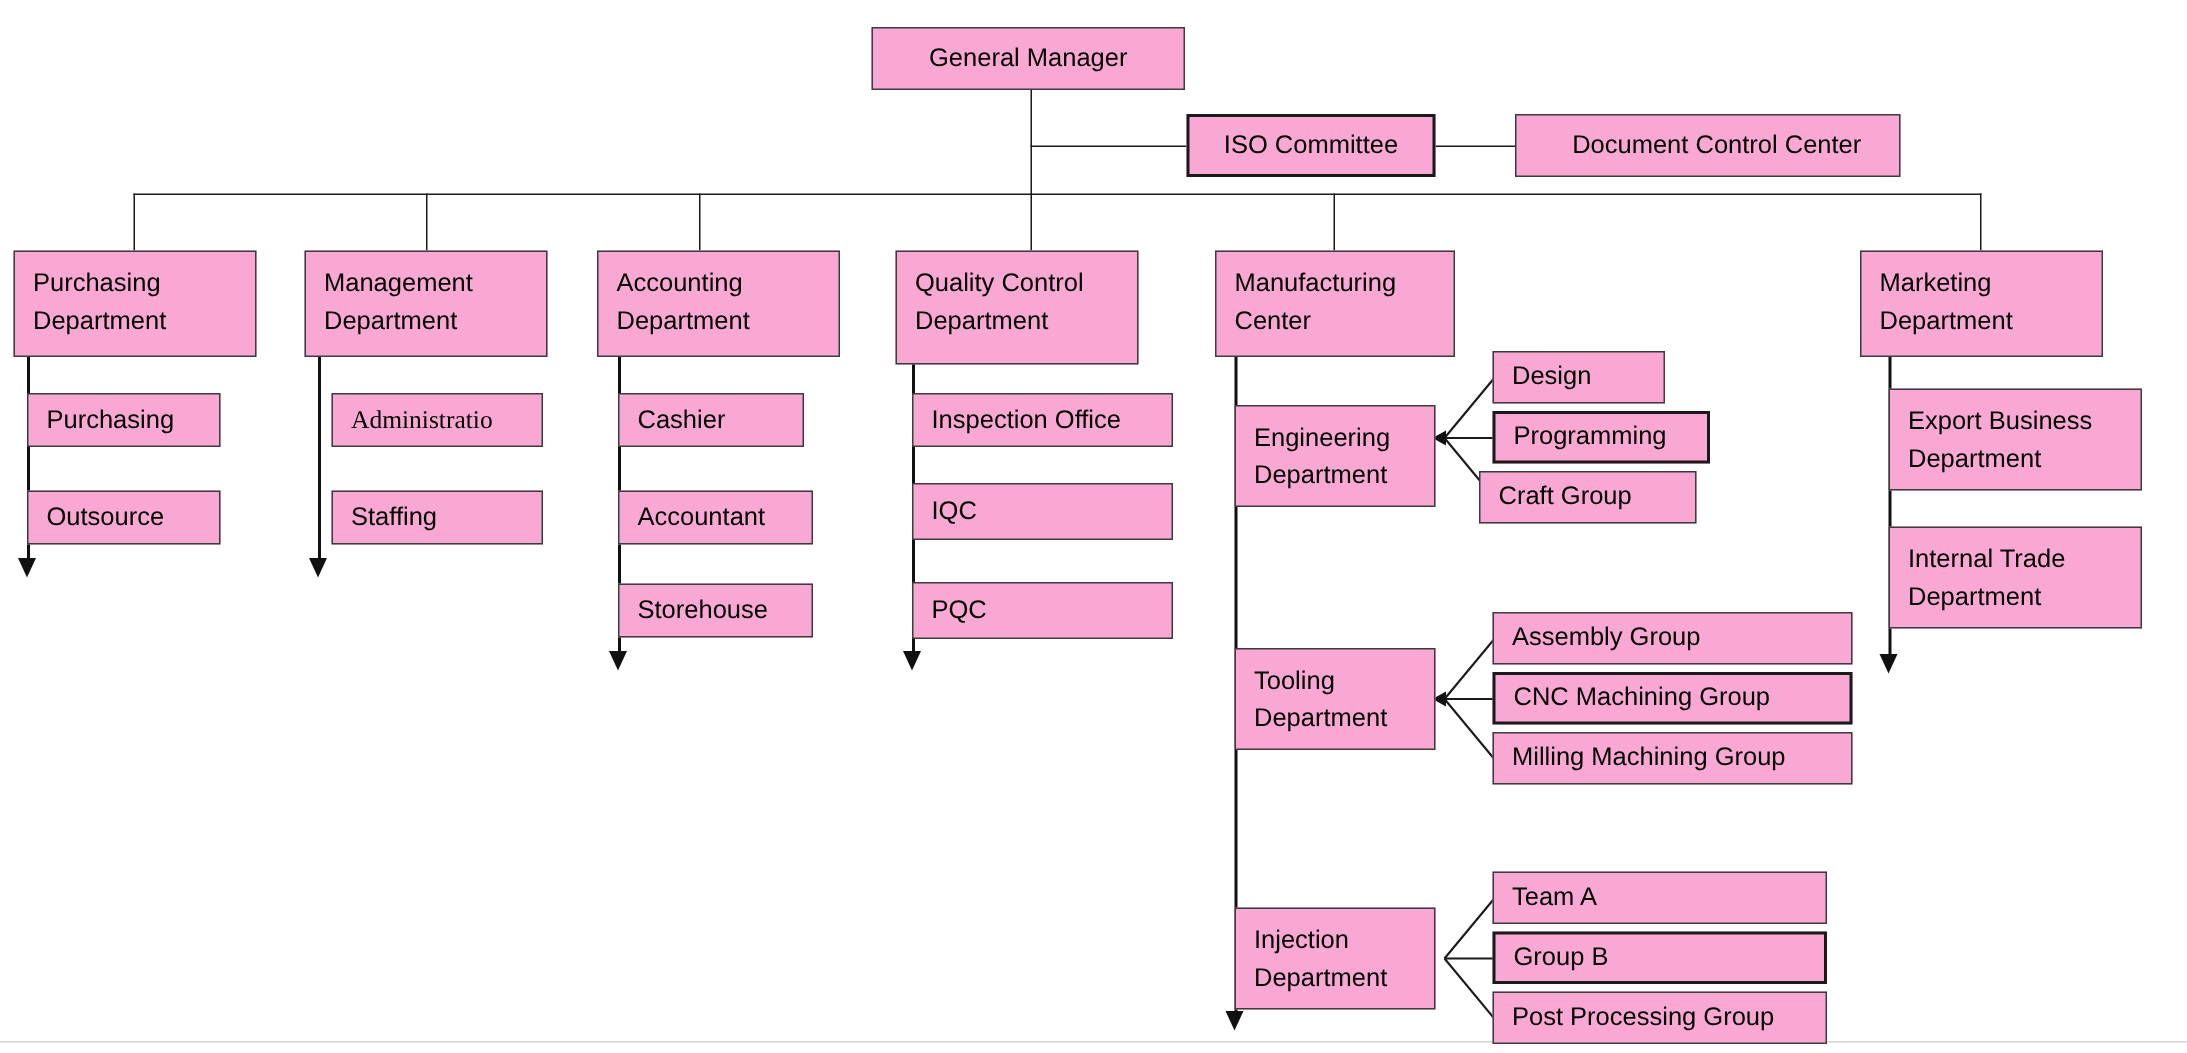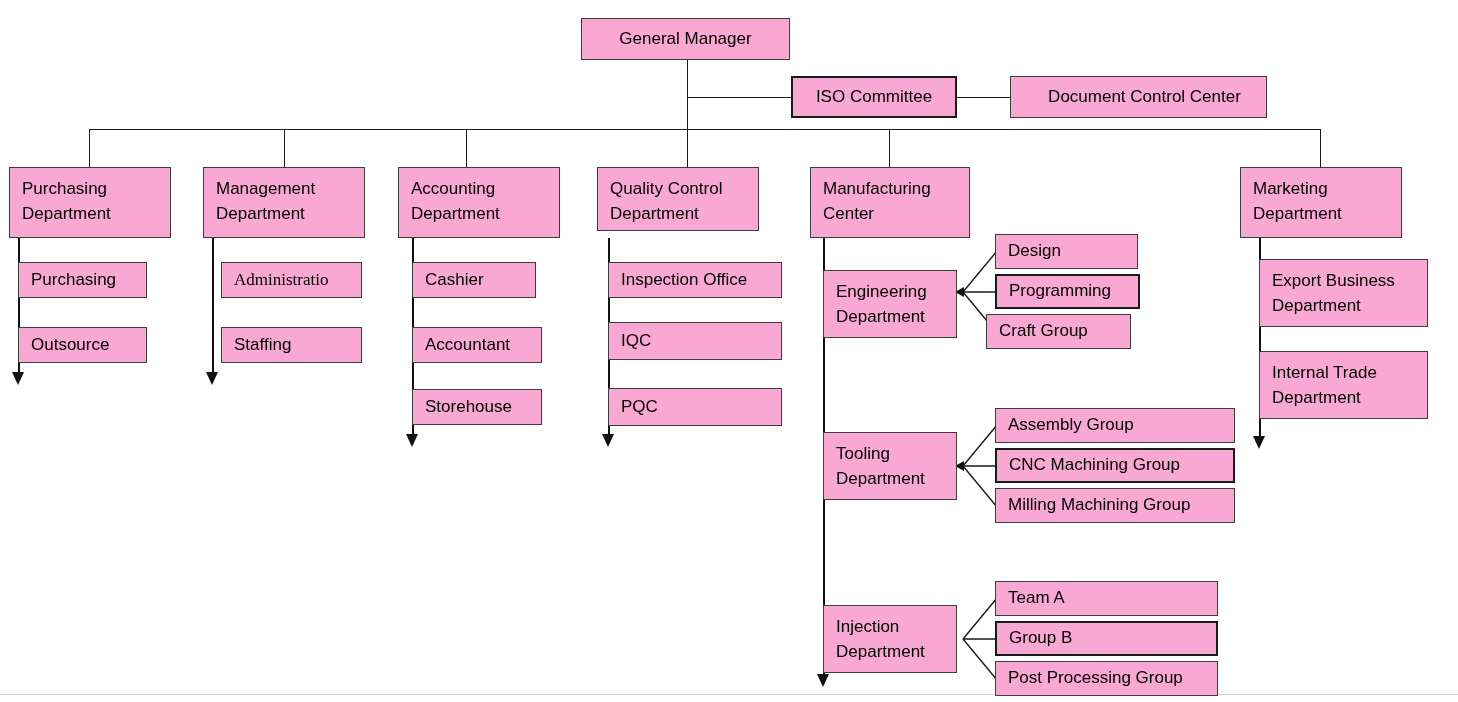--- a/index.html
+++ b/index.html
@@ -151,21 +151,21 @@
   <div class="box two-line" style="left:398px; top:167px; width:162px; height:71px;">Accounting
 Department</div>
 
   <div class="trunk" style="left:412px; top:238px; height:198px;"></div>
   <div class="arrow-down" style="left:406px; top:434px;"></div>
 
   <div class="box vcenter" style="left:412px; top:327px; width:130px; height:36px;">Accountant</div>
   <div class="box vcenter" style="left:412px; top:262px; width:124px; height:36px;">Cashier</div>
   <div class="box vcenter" style="left:412px; top:389px; width:130px; height:36px;">Storehouse</div>
 
-  <div class="box two-line" style="left:597px; top:167px; width:162px; height:64px;">Quality   Control
+  <div class="box two-line" style="left:597px; top:167px; width:162px; height:76px;">Quality   Control
 Department</div>
 
   <div class="trunk" style="left:608px; top:238px; height:198px;"></div>
   <div class="arrow-down" style="left:602px; top:434px;"></div>
 
   <div class="box vcenter" style="left:608px; top:262px; width:174px; height:36px;">Inspection Office</div>
   <div class="box vcenter" style="left:608px; top:322px; width:174px; height:38px;">IQC</div>
   <div class="box vcenter" style="left:608px; top:388px; width:174px; height:38px;">PQC</div>
 
   <div class="box two-line" style="left:810px; top:167px; width:160px; height:71px;">Manufacturing
@@ -177,21 +177,21 @@
   <div class="box two-line" style="left:823px; top:270px; width:134px; height:68px;">Engineering
 Department</div>
 
   <svg class="diag" style="left:957px; top:234px; width:42px; height:108px;" viewBox="0 0 42 108">
     <line x1="6" y1="58" x2="40" y2="17"></line>
     <line x1="6" y1="58" x2="40" y2="58"></line>
     <line x1="6" y1="58" x2="40" y2="99"></line>
   </svg>
   <div class="arrow-left" style="left:955px; top:287px;"></div>
 
-  <div class="box vcenter" style="left:995px; top:234px; width:143px; height:35px;">Design</div>
+  <div class="box vcenter" style="left:995px; top:234px; width:115px; height:35px;">Design</div>
   <div class="box vcenter thick" style="left:995px; top:274px; width:145px; height:35px;">Programming</div>
   <div class="box vcenter" style="left:986px; top:314px; width:145px; height:35px;">Craft Group</div>
 
   <div class="box two-line" style="left:823px; top:432px; width:134px; height:68px;">Tooling
 Department</div>
 
   <svg class="diag" style="left:957px; top:408px; width:42px; height:108px;" viewBox="0 0 42 108">
     <line x1="6" y1="58" x2="40" y2="17"></line>
     <line x1="6" y1="58" x2="40" y2="58"></line>
     <line x1="6" y1="58" x2="40" y2="99"></line>

